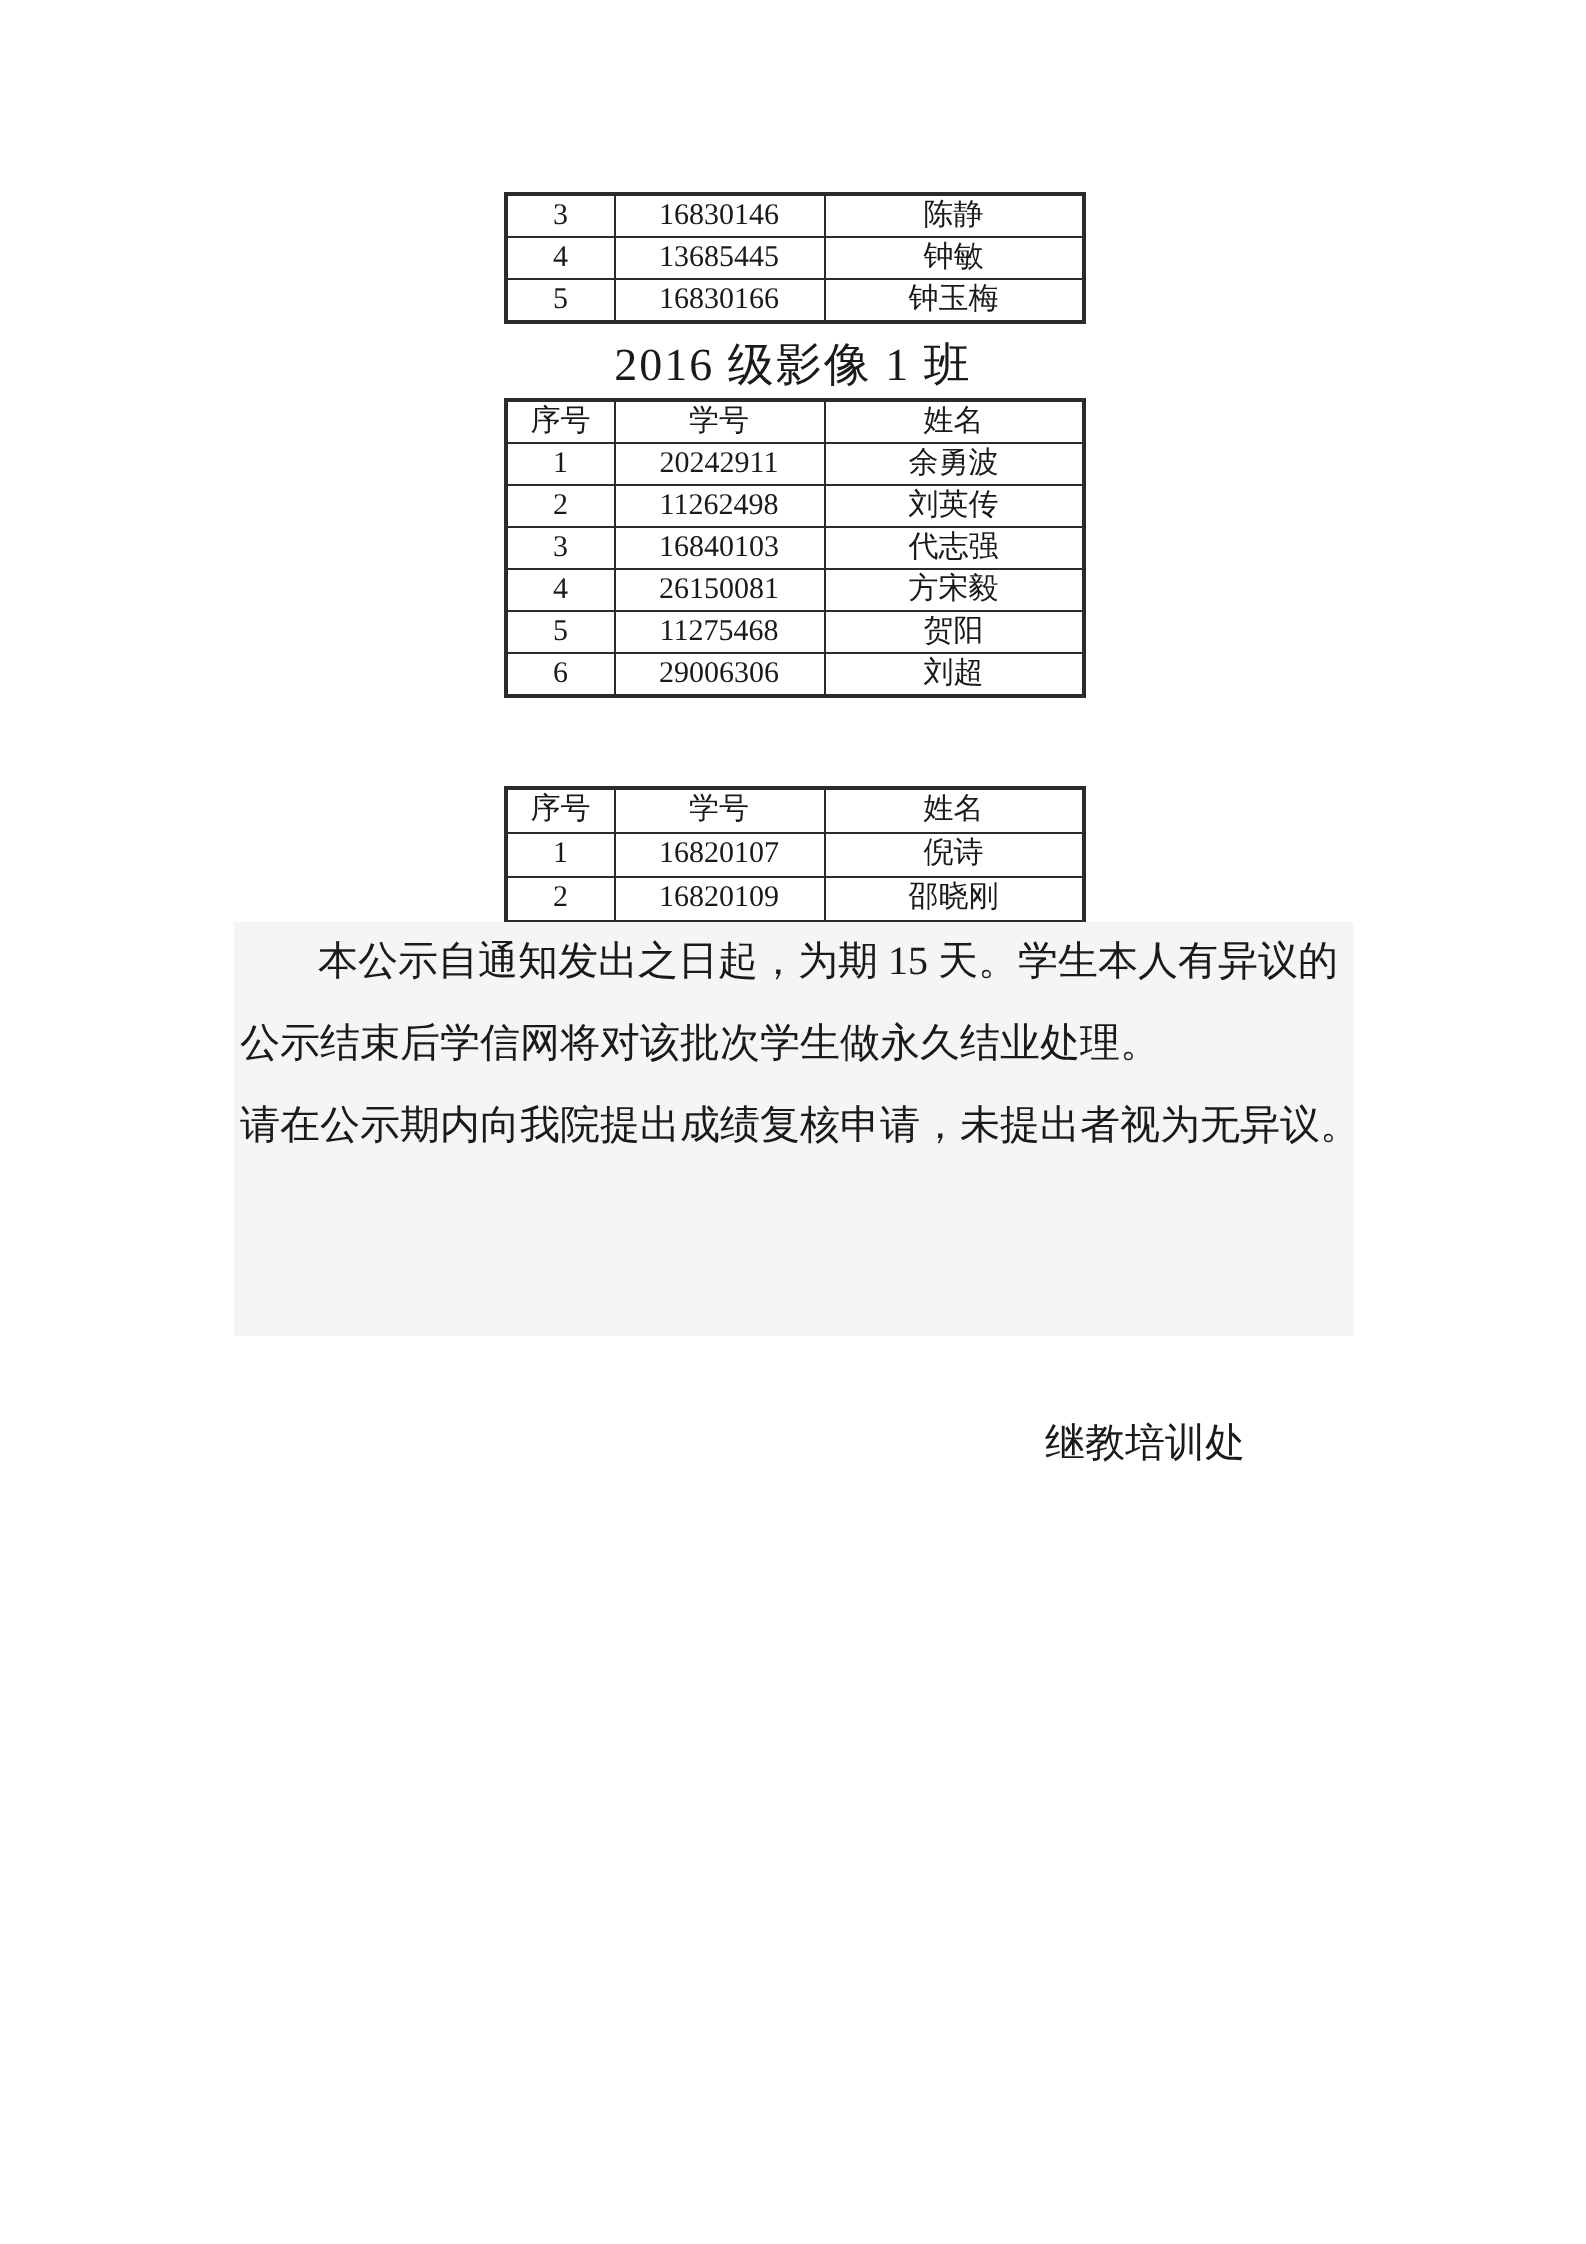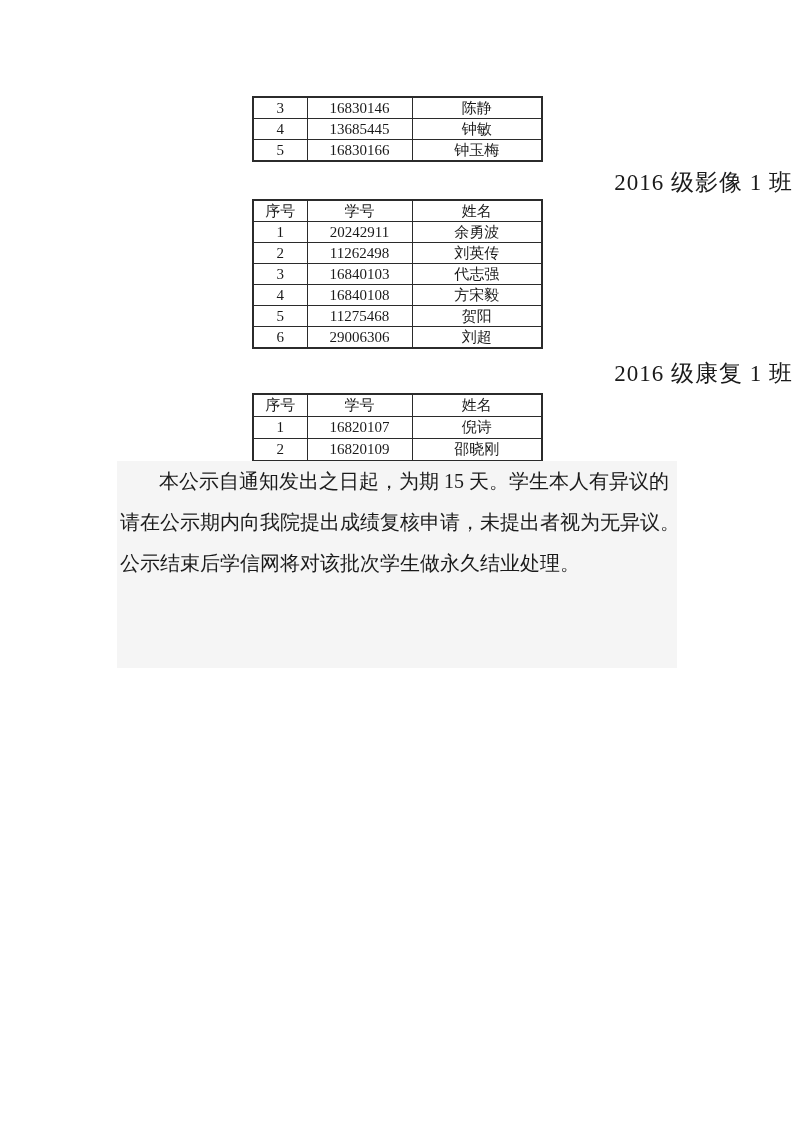--- a/index.html
+++ b/index.html
@@ -20,21 +20,21 @@
   }
   #table-partial { top:96px; }
   #table-partial td { height:20px; }
   #table-yingxiang { top:199px; }
   #table-yingxiang th, #table-yingxiang td { height:20px; }
   #table-kangfu { top:393px; }
   #table-kangfu th, #table-kangfu td { height:21px; }
   .col-idx { width:54px; } .col-id { width:105px; } .col-name { width:130px; }
 
   .class-heading {
-    position:absolute; left:0; width:793px; text-align:right;
+    position:absolute; left:0; width:793px; text-align:center;
     font-size:23px; line-height:27px; letter-spacing:1px;
   }
   #heading-yingxiang { top:169px; }
   #heading-kangfu { top:360px; }
 
   .notice {
     position:absolute; left:117px; top:461px; width:560px; height:207px;
     background:#f5f5f5; font-size:20px; overflow:hidden;
   }
   .notice .line { line-height:41px; white-space:nowrap; padding-left:3px; }
@@ -99,37 +99,36 @@
         <td>11262498</td>
         <td>刘英传</td>
       </tr>
       <tr>
         <td>3</td>
         <td>16840103</td>
         <td>代志强</td>
       </tr>
       <tr>
         <td>4</td>
-        <td>16840108</td>
+        <td>26150081</td>
         <td>方宋毅</td>
       </tr>
       <tr>
         <td>5</td>
         <td>11275468</td>
         <td>贺阳</td>
       </tr>
       <tr>
         <td>6</td>
         <td>29006306</td>
         <td>刘超</td>
       </tr>
     </tbody>
   </table>
 
-  <div class="class-heading" id="heading-kangfu">2016 级康复 1 班</div>
 
   <table class="roster" id="table-kangfu">
     <colgroup>
         <col class="col-idx">
         <col class="col-id">
         <col class="col-name">
       </colgroup>
     <tbody>
       <tr>
         <th>序号</th>
@@ -144,20 +143,21 @@
       <tr>
         <td>2</td>
         <td>16820109</td>
         <td>邵晓刚</td>
       </tr>
     </tbody>
   </table>
 
   <div class="notice">
     <div class="line indent">本公示自通知发出之日起，为期 15 天。学生本人有异议的，</div>
+    <div class="line">公示结束后学信网将对该批次学生做永久结业处理。</div>
     <div class="line">请在公示期内向我院提出成绩复核申请，未提出者视为无异议。</div>
-    <div class="line">公示结束后学信网将对该批次学生做永久结业处理。</div>
   </div>
 
   <div class="signature">
+    <div>继教培训处</div>
   </div>
 
 </div>
 
 </body></html>

